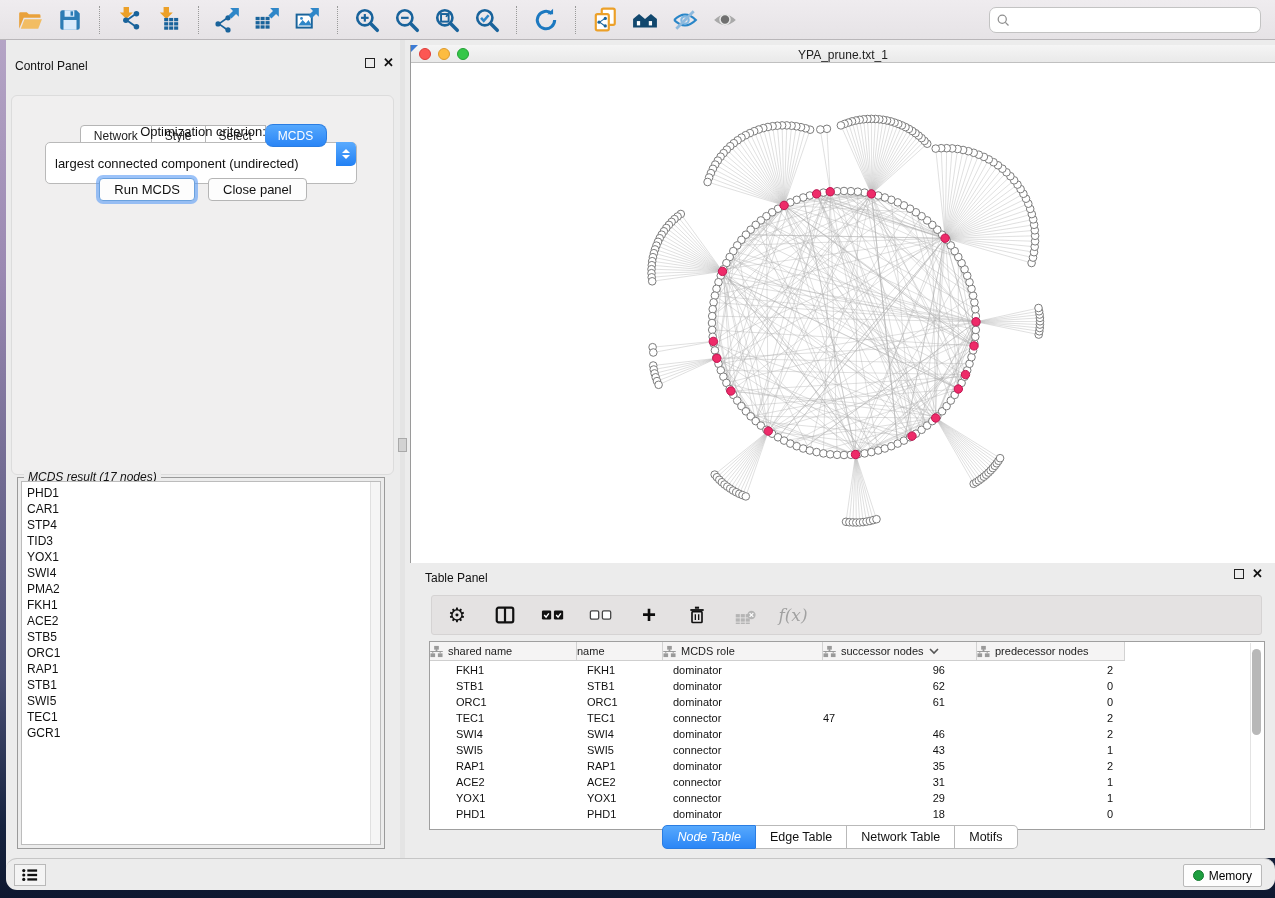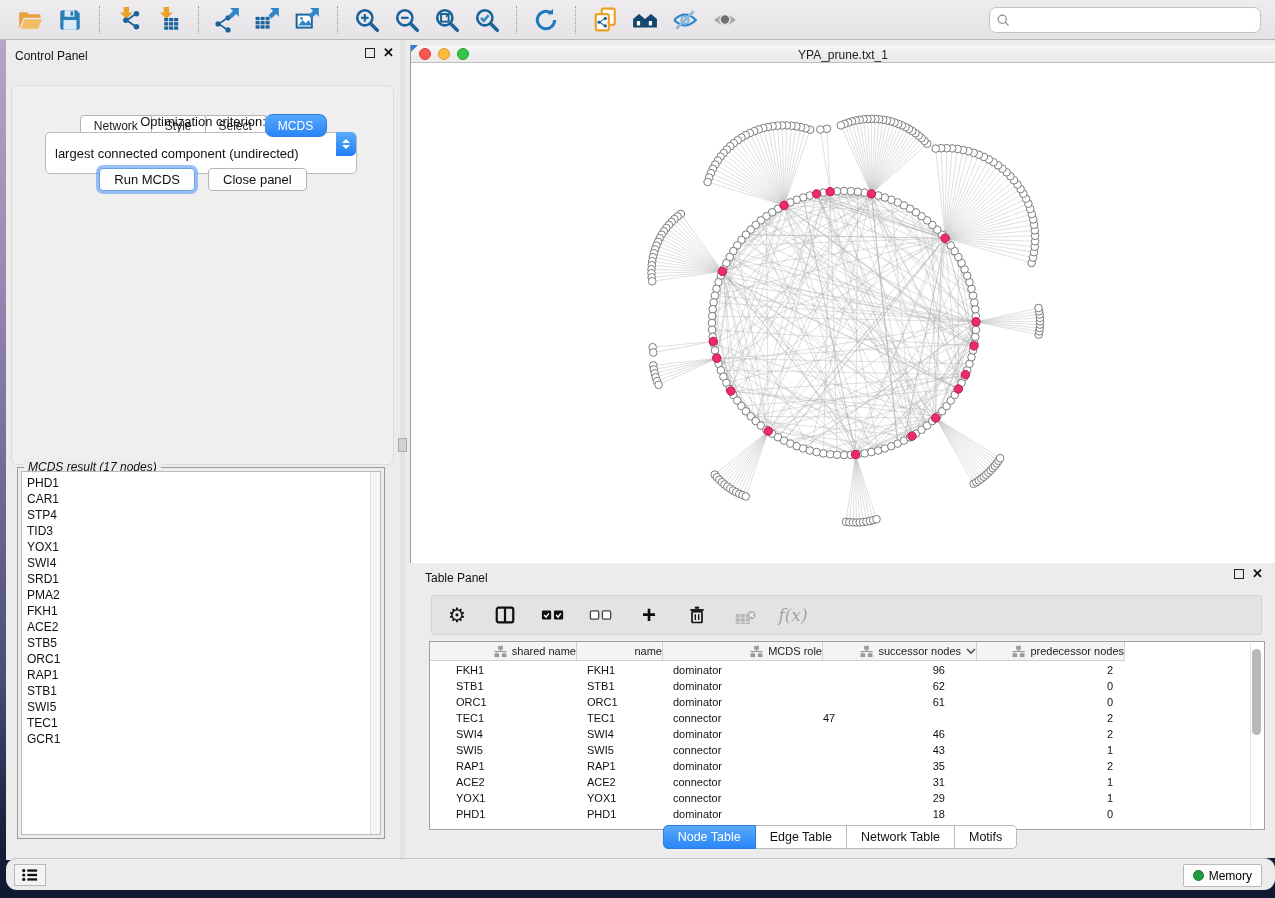--- a/index.html
+++ b/index.html
@@ -25,21 +25,21 @@
   .content { position:absolute; left:6px; top:40px; width:1269px; height:818px; background:#ececec; }
   .statusbar { position:absolute; left:6px; top:858px; width:1269px; height:32px;
     background:#ececec; border-top:1px solid #c6c6c6;border-radius:11px; }
   .status-btn { position:absolute; left:8px; top:5px; width:32px; height:22px; background:#f4f4f4;
     border:1px solid #b9b9b9; display:flex; align-items:center; justify-content:center; }
   .memory-btn { position:absolute; right:13px; top:5px; height:23px; background:#fdfdfd;
     border:1px solid #b9b9b9; border-radius:2px; display:flex; align-items:center; gap:5px;
     padding:0 9px; font-size:12px; }
   .memory-dot { width:11px; height:11px; border-radius:50%; background:#1d9e3f; border:1px solid #157a30; }
   
-  .control-panel { position:absolute; left:0; top:2px; width:394px; height:100%;
+  .control-panel { position:absolute; left:0; top:12px; width:394px; height:100%;
     background:#ececec; }
   .panel-titlebar { position:absolute; left:0; top:0; right:0; height:26px; font-size:12px; color:#111; }
   .panel-titlebar .ttl { position:absolute; left:9px; top:7px; }
   .win-icons { position:absolute; right:6px; top:6px; display:flex; gap:8px; align-items:center; }
   .float-ic { width:10px; height:10px; border:1.5px solid #222; }
   .close-ic { font-size:13px; font-weight:bold; color:#111; line-height:10px; }
   .cp-tabs { position:absolute; left:0; top:73px; width:100%; display:flex; justify-content:center; }
   .cp-tab { font-size:12px; padding:3px 13px; background:#fff; border:1px solid #b5b5b5;
     border-left:none; color:#222; height:21px; display:flex; align-items:center; }
   .cp-tab:first-child { border-left:1px solid #b5b5b5; border-radius:4px 0 0 4px; }
@@ -93,33 +93,33 @@
   .tp-titlebar .ttl { position:absolute; left:20px; top:6px; }
   .tp-toolbar { position:absolute; left:26px; top:30px; right:13px; height:40px; background:#e4e2e2;
     border:1px solid #d5d3d3; border-radius:3px; display:flex; align-items:center; gap:22px;
     padding-left:12px; }
   .tp-tool { display:flex; align-items:center; justify-content:center; width:26px; height:26px; }
   .tbl-box { position:absolute; left:24px; top:76px; right:10px; height:189px; background:#fff;
     border:1px solid #9f9f9f; }
   .tbl-header { position:absolute; left:0; top:0; height:19px; display:flex;
     border-bottom:1px solid #cfcfcf; background:#f5f4f4; }
   .th-cell { position:relative; height:100%; border-right:1px solid #d2d2d2; display:flex;
-    align-items:center; justify-content:flex-end; gap:5px; font-size:11px; color:#222; }
+    align-items:center; justify-content:flex-start; gap:5px; font-size:11px; color:#222; }
   .th-cell svg { flex:none; }
   .tbl-rows { position:absolute; left:0; top:20px; right:14px; bottom:0; overflow:hidden; }
   .tbl-row { display:flex; height:16px; align-items:center; }
   .td { font-size:11px; color:#111; overflow:hidden; white-space:nowrap; }
   .tbl-scroll { position:absolute; right:2px; top:1px; bottom:1px; width:12px; background:#fff;
     border-left:1px solid #e3e3e3; }
   .tbl-thumb { position:absolute; left:1px; right:1px; top:6px; height:86px; background:#b8b8b8;
     border-radius:5px; }
   .tp-tabs { position:absolute; left:0; bottom:9px; width:100%; display:flex; justify-content:center; }
   .tp-tab { font-size:12.5px; background:#fff; border:1px solid #b9b9b9; border-left:none;
     padding:4px 14px; color:#111; }
-  .tp-tab:first-child { border-left:1px solid #b9b9b9; border-radius:5px 0 0 5px; }
+  .tp-tab:first-child { border-left:1px solid #b9b9b9; border-radius:5px 0 0 5px;font-style:italic; }
   .tp-tab.last { border-radius:0 5px 5px 0; }
   .tp-tab.active { background:linear-gradient(#57a9fd,#2b86f6); color:#fff; border-color:#2a7de2; }
   .fx-label { font-family:"DejaVu Serif", serif; font-style:italic; color:#9e9e9e; font-size:17px; }
   .plus-glyph { font-size:24px; font-weight:bold; color:#0d0d0d; line-height:20px; }
   .gear-glyph { font-size:20px; color:#111; line-height:20px; }
 </style>
 </head>
 <body>
 
 <div class="desktop">
@@ -347,21 +347,20 @@
       <div class="result-group">
         <span class="result-legend">MCDS result (17 nodes)</span>
         <div class="result-list">
           <div id="result-items" style="padding-top:3px;">
               <div class="result-item">PHD1</div>
               <div class="result-item">CAR1</div>
               <div class="result-item">STP4</div>
               <div class="result-item">TID3</div>
               <div class="result-item">YOX1</div>
               <div class="result-item">SWI4</div>
-              <div class="result-item">SRD1</div>
               <div class="result-item">PMA2</div>
               <div class="result-item">FKH1</div>
               <div class="result-item">ACE2</div>
               <div class="result-item">STB5</div>
               <div class="result-item">ORC1</div>
               <div class="result-item">RAP1</div>
               <div class="result-item">STB1</div>
               <div class="result-item">SWI5</div>
               <div class="result-item">TEC1</div>
               <div class="result-item">GCR1</div>

